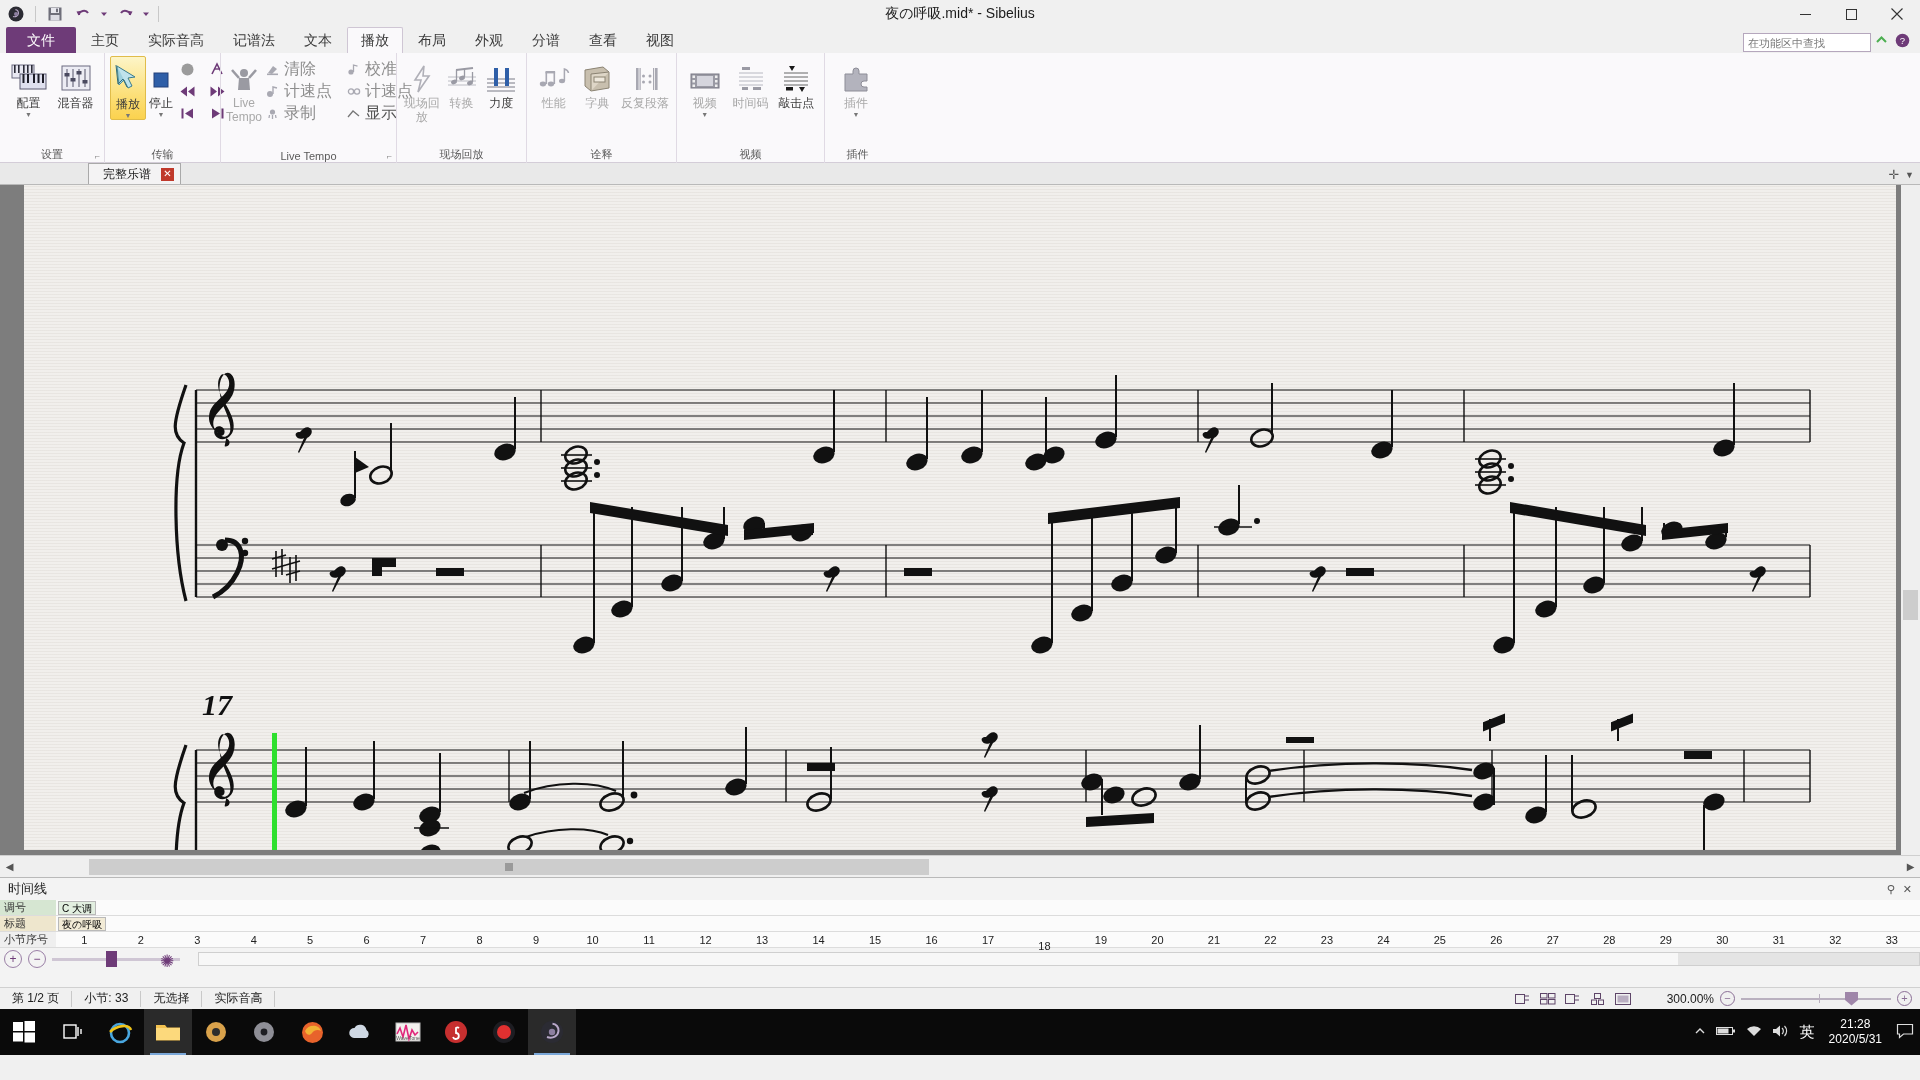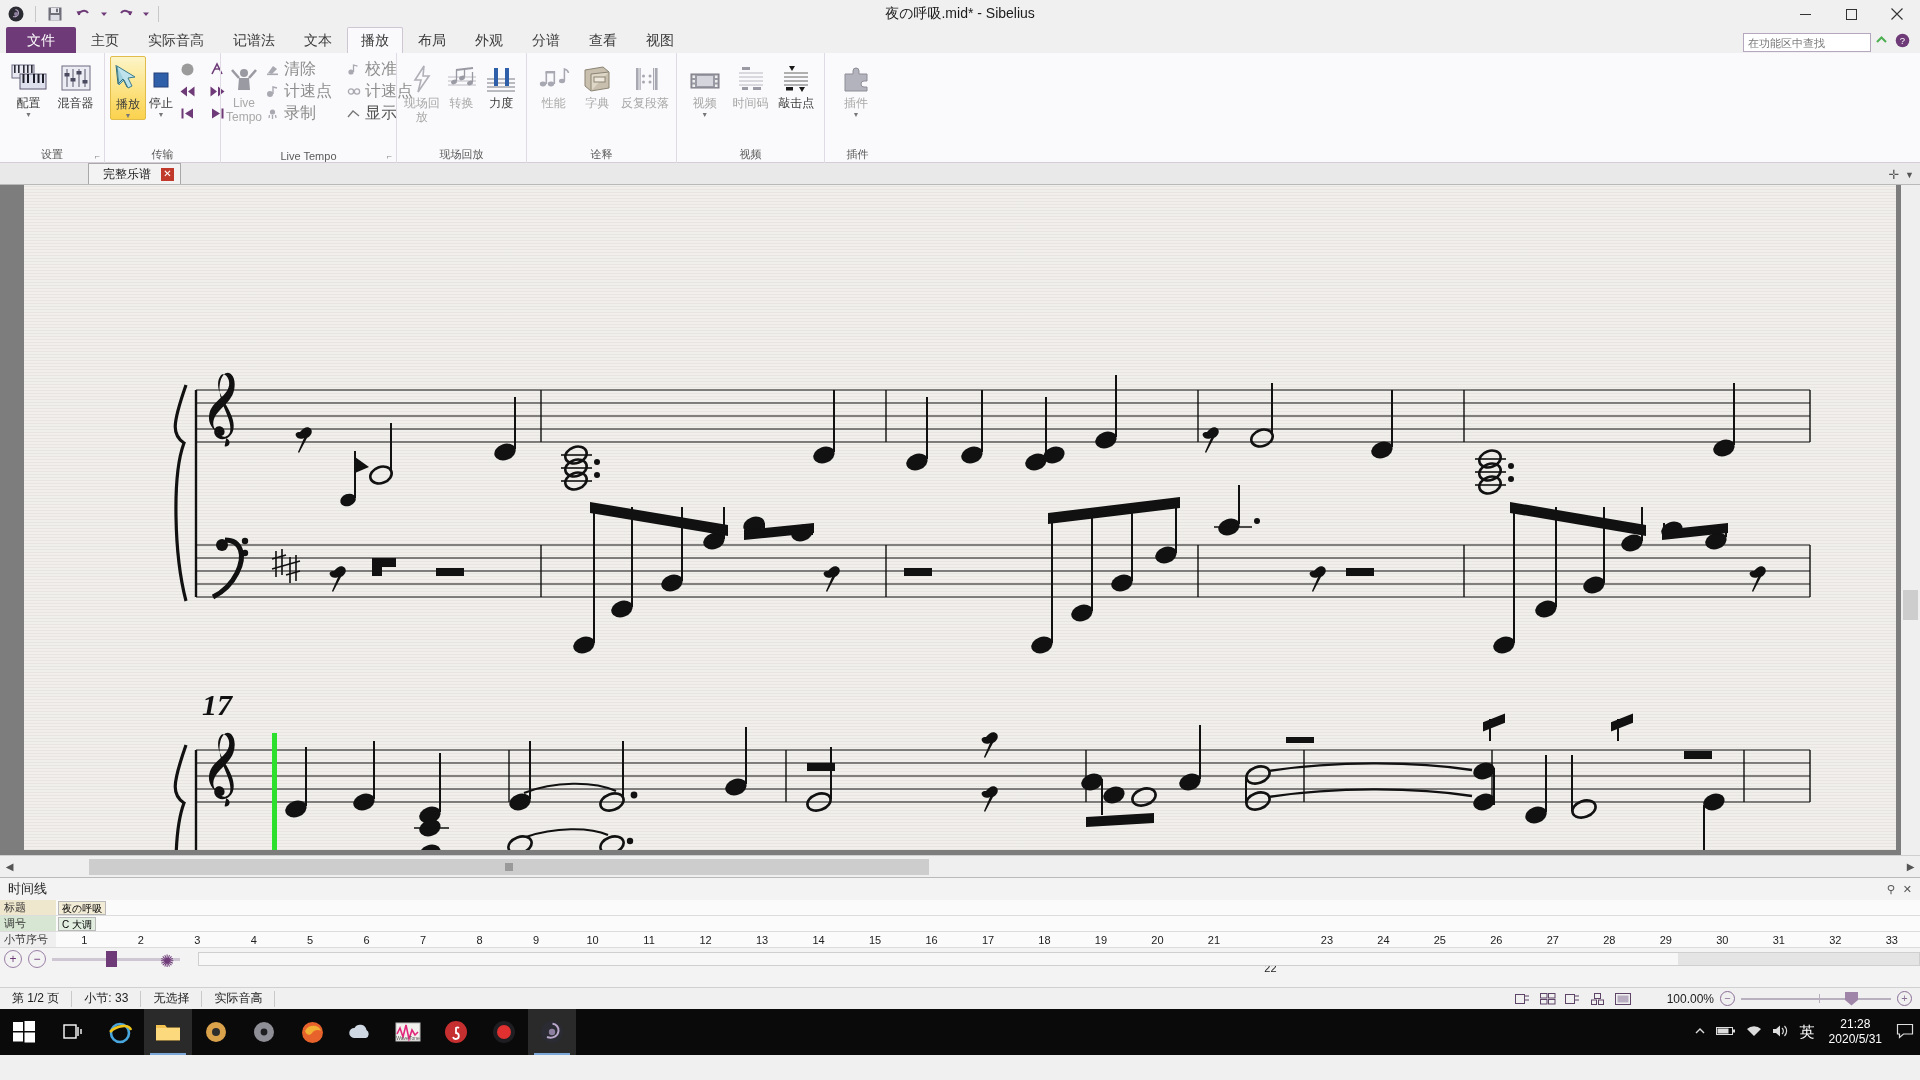--- a/index.html
+++ b/index.html
@@ -997,35 +997,35 @@
 <div id="timeline">
   <div id="tl-head">
     <span>时间线</span>
     <span class="right">
       <span>⚲</span>
       <span>✕</span>
     </span>
   </div>
 
 
+  <div class="tl-row r2">
+    <div class="tl-label">
+      <span>调号</span>
+    </div>
+    <div class="tl-body">
+      <div class="tl-chip">C 大调</div>
+    </div>
+  </div>
+
   <div class="tl-row r3">
     <div class="tl-label">
       <span>标题</span>
     </div>
     <div class="tl-body">
       <div class="tl-chip">夜の呼吸</div>
-    </div>
-  </div>
-
-  <div class="tl-row r2">
-    <div class="tl-label">
-      <span>调号</span>
-    </div>
-    <div class="tl-body">
-      <div class="tl-chip">C 大调</div>
     </div>
   </div>
 
   <div class="tl-row r4">
     <div class="tl-label">
       <span>小节序号</span>
     </div>
     <div class="tl-body" id="tl-bars">
         <span class="tl-num" style="left: 1.51515%;">1</span>
         <span class="tl-num" style="left: 4.54545%;">2</span>
@@ -1037,25 +1037,25 @@
         <span class="tl-num" style="left: 22.7273%;">8</span>
         <span class="tl-num" style="left: 25.7576%;">9</span>
         <span class="tl-num" style="left: 28.7879%;">10</span>
         <span class="tl-num" style="left: 31.8182%;">11</span>
         <span class="tl-num" style="left: 34.8485%;">12</span>
         <span class="tl-num" style="left: 37.8788%;">13</span>
         <span class="tl-num" style="left: 40.9091%;">14</span>
         <span class="tl-num" style="left: 43.9394%;">15</span>
         <span class="tl-num" style="left: 46.9697%;">16</span>
         <span class="tl-num" style="left: 50%;">17</span>
-        <span class="tl-num" style="left: 53.0303%;">18</span>
+        <span class="tl-num" style="left: 53.0303%; margin-top: 6px;">18</span>
         <span class="tl-num" style="left: 56.0606%;">19</span>
         <span class="tl-num" style="left: 59.0909%;">20</span>
         <span class="tl-num" style="left: 62.1212%;">21</span>
-        <span class="tl-num" style="left: 65.1515%; margin-top: 28px;">22</span>
+        <span class="tl-num" style="left: 65.1515%;">22</span>
         <span class="tl-num" style="left: 68.1818%;">23</span>
         <span class="tl-num" style="left: 71.2121%;">24</span>
         <span class="tl-num" style="left: 74.2424%;">25</span>
         <span class="tl-num" style="left: 77.2727%;">26</span>
         <span class="tl-num" style="left: 80.303%;">27</span>
         <span class="tl-num" style="left: 83.3333%;">28</span>
         <span class="tl-num" style="left: 86.3636%;">29</span>
         <span class="tl-num" style="left: 89.3939%;">30</span>
         <span class="tl-num" style="left: 92.4242%;">31</span>
         <span class="tl-num" style="left: 95.4545%;">32</span>
@@ -1110,21 +1110,21 @@
           <rect x="7.5" y="7" width="5" height="4.5" fill="none" stroke="#5e4568"></rect>
         </svg>
     </div>
     <div class="viewbtn">
       <svg width="16" height="12" viewBox="0 0 16 12">
           <rect x="0.5" y="0.5" width="15" height="11" fill="none" stroke="#5e4568"></rect>
           <rect x="2.5" y="2.5" width="11" height="7" fill="#b9aec1"></rect>
         </svg>
     </div>
     <div style="width:8px"></div>
-    <div style="min-width:62px; text-align:right;">100.00%</div>
+    <div style="min-width:62px; text-align:right;">300.00%</div>
     <div class="zbtn">−</div>
     <div id="zoomslider">
       <div class="tr"></div>
       <div class="tick"></div>
       <div class="th"></div>
     </div>
     <div class="zbtn">+</div>
   </div>
 </div>
 

